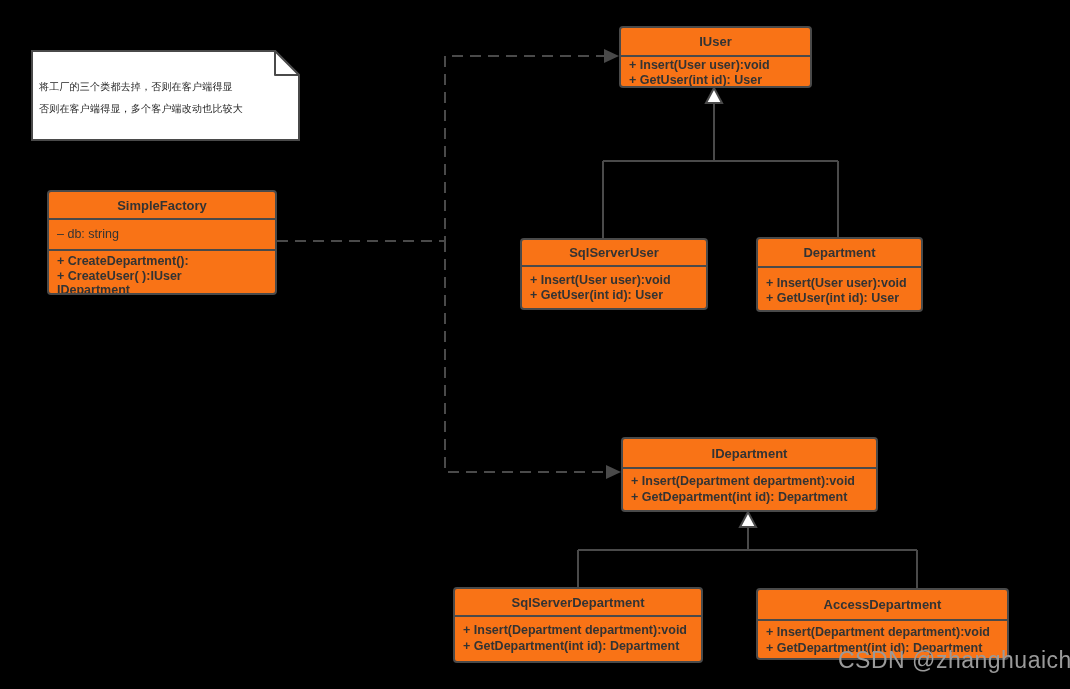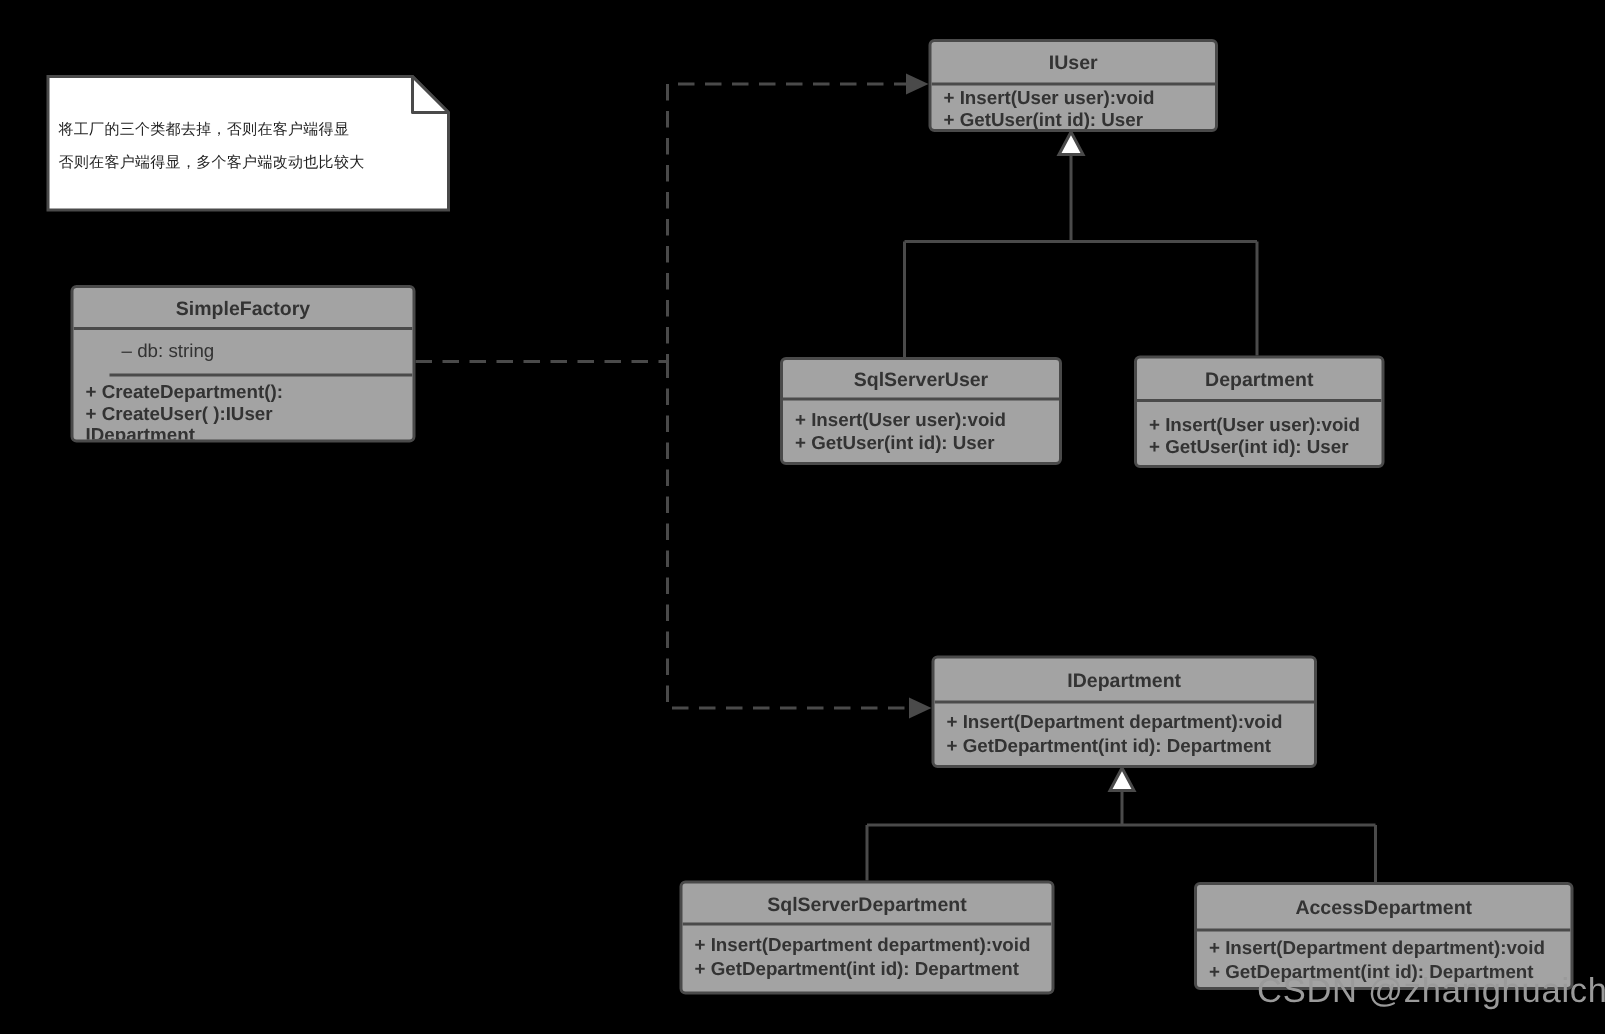--- a/index.html
+++ b/index.html
@@ -16,21 +16,21 @@
     overflow: hidden;
   }
   #wires {
     position: absolute;
     left: 0; top: 0;
     width: 1070px; height: 689px;
     z-index: 1;
   }
   .cls {
     position: absolute;
-    background: #a3a3a3;
+    background: #f97316;
     border: 2px solid #4a4a4a;
     border-radius: 4px;
     box-sizing: border-box;
     color: #333333;
     overflow: hidden;
     z-index: 2;
   }
   .cls-title {
     font-weight: bold;
     font-size: 13px;
@@ -38,21 +38,20 @@
     align-items: center;
     justify-content: center;
     border-bottom: 2px solid #4a4a4a;
     box-sizing: border-box;
     white-space: nowrap;
   }
   .cls-attrs {
     border-bottom: 2px solid #4a4a4a;
     box-sizing: border-box;
     padding: 7px 8px 0 8px;
-    margin-left: 24px;
   }
   .cls-body {
     padding: 18px 8px 0 8px;
     font-weight: bold;
   }
   .m {
     font-size: 12.5px;
     line-height: 14.5px;
     white-space: nowrap;
   }
@@ -152,21 +151,21 @@
   </div>
 
   <div class="cls dept" style="left:453px; top:587px; width:250px; height:76px;">
     <div class="cls-title" style="height:28px">SqlServerDepartment</div>
     <div class="cls-body" style="padding-top:5px">
       <div class="m">+ Insert(Department department):void</div>
       <div class="m">+ GetDepartment(int id): Department</div>
     </div>
   </div>
 
-  <div class="cls dept" style="left:796px; top:588px; width:253px; height:72px;">
+  <div class="cls dept" style="left:756px; top:588px; width:253px; height:72px;">
     <div class="cls-title" style="height:31px">AccessDepartment</div>
     <div class="cls-body" style="padding-top:3px">
       <div class="m">+ Insert(Department department):void</div>
       <div class="m">+ GetDepartment(int id): Department</div>
     </div>
   </div>
 
   <div class="watermark">CSDN @zhanghuaichao</div>
 
 </div>

